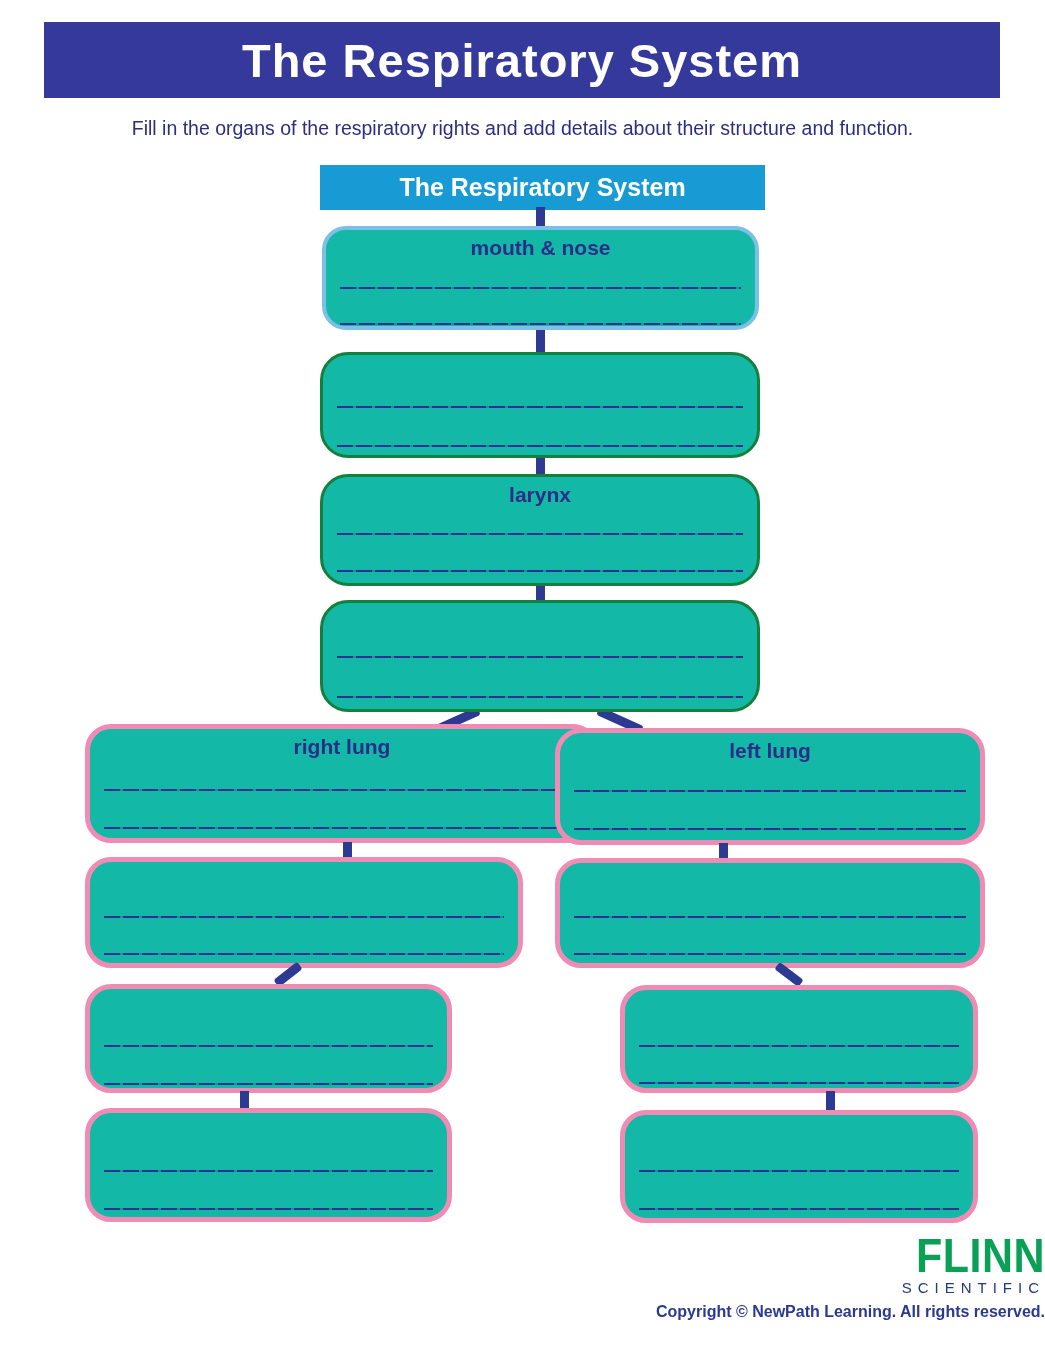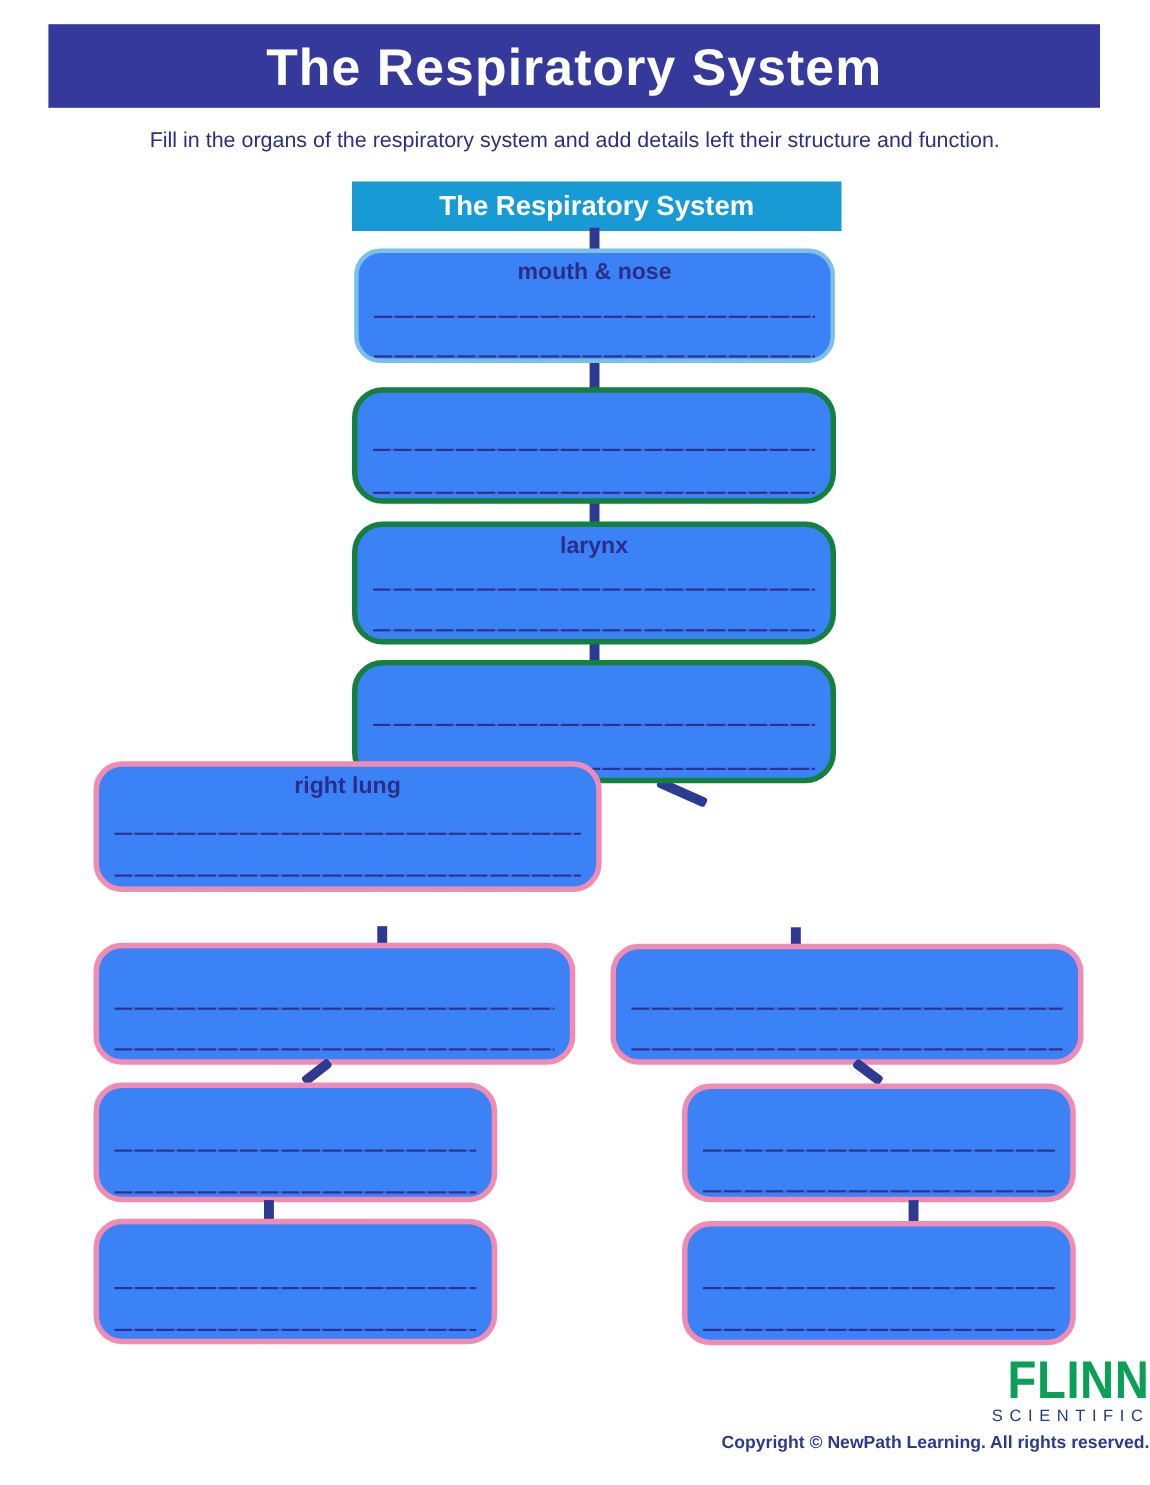--- a/index.html
+++ b/index.html
@@ -19,22 +19,22 @@
   }
   .banner h1{
     margin:0;color:#ffffff;font-size:47px;font-weight:bold;
     letter-spacing:1px;
   }
   .instruction{
     position:absolute;left:0;top:117px;width:100%;margin:0;
     text-align:center;color:#2B2E83;font-size:19.5px;
   }
   
-  .node{position:absolute;background:#3b82f6;box-sizing:border-box;}
-  .node.blue{border:5px solid #15803d;border-radius:28px;}
+  .node{position:absolute;background:#14b8a6;box-sizing:border-box;}
+  .node.blue{border:3px solid #15803d;border-radius:28px;}
   .node.blue.thin{border:4px solid #7CC0E8;border-radius:24px;}
   .node.pink{border:5px solid #F08CB4;border-radius:26px;}
   .root-node{
     position:absolute;left:320px;top:165px;width:445px;height:45px;
     background:#189AD4;color:#ffffff;font-size:25px;font-weight:bold;
     display:flex;align-items:center;justify-content:center;
   }
   .node-label{
     position:absolute;top:6px;left:0;width:100%;text-align:center;
     color:#2B2E88;font-size:21px;font-weight:bold;
@@ -61,21 +61,21 @@
   .website{font-size:16px;font-weight:bold;color:#2B3990;line-height:1.3;}
 </style>
 </head>
 <body>
 
 <div class="page">
 
   <header class="banner">
     <h1>The Respiratory System</h1>
   </header>
-  <p class="instruction">Fill in the organs of the respiratory system and add details left their structure and function.</p>
+  <p class="instruction">Fill in the organs of the respiratory rights and add details about their structure and function.</p>
 
   <div class="root-node">The Respiratory System</div>
 
   <div class="v-conn" style="left:536px;top:207px;height:22px;"></div>
   <div class="v-conn" style="left:536px;top:328px;height:26px;"></div>
   <div class="v-conn" style="left:536px;top:455px;height:21px;"></div>
   <div class="v-conn" style="left:536px;top:583px;height:19px;"></div>
   <div class="d-conn" style="left:433px;top:716px;width:48px;transform:rotate(-24deg);"></div>
   <div class="d-conn" style="left:596px;top:716px;width:48px;transform:rotate(24deg);"></div>
 
@@ -96,21 +96,21 @@
     <div class="write-line" style="top:56px;"></div>
     <div class="write-line" style="top:93px;"></div>
   </div>
 
   <div class="node blue" style="left:320px;top:600px;width:440px;height:112px;">
     <div class="node-label"></div>
     <div class="write-line" style="top:53px;"></div>
     <div class="write-line" style="top:93px;"></div>
   </div>
 
-  <div class="node pink" style="left:85px;top:692px;width:462px;height:119px;">
+  <div class="node pink" style="left:85px;top:724px;width:514px;height:119px;">
     <div class="node-label">right lung</div>
     <div class="write-line" style="top:60px;"></div>
     <div class="write-line" style="top:98px;"></div>
   </div>
   <div class="v-conn" style="left:343px;top:842px;height:17px;"></div>
 
   <div class="node pink" style="left:85px;top:857px;width:438px;height:111px;">
     <div class="node-label"></div>
     <div class="write-line" style="top:54px;"></div>
     <div class="write-line" style="top:91px;"></div>
@@ -123,20 +123,25 @@
     <div class="write-line" style="top:94px;"></div>
   </div>
   <div class="v-conn" style="left:240px;top:1091px;height:19px;"></div>
 
   <div class="node pink" style="left:85px;top:1108px;width:367px;height:114px;">
     <div class="node-label"></div>
     <div class="write-line" style="top:57px;"></div>
     <div class="write-line" style="top:95px;"></div>
   </div>
 
+  <div class="node pink" style="left:555px;top:728px;width:430px;height:117px;">
+    <div class="node-label">left lung</div>
+    <div class="write-line" style="top:57px;"></div>
+    <div class="write-line" style="top:95px;"></div>
+  </div>
   <div class="v-conn" style="left:719px;top:843px;height:17px;"></div>
 
   <div class="node pink" style="left:555px;top:858px;width:430px;height:110px;">
     <div class="node-label"></div>
     <div class="write-line" style="top:53px;"></div>
     <div class="write-line" style="top:90px;"></div>
   </div>
   <div class="d-conn" style="left:774px;top:970px;width:30px;transform:rotate(37deg);"></div>
 
   <div class="node pink" style="left:620px;top:985px;width:358px;height:108px;">

